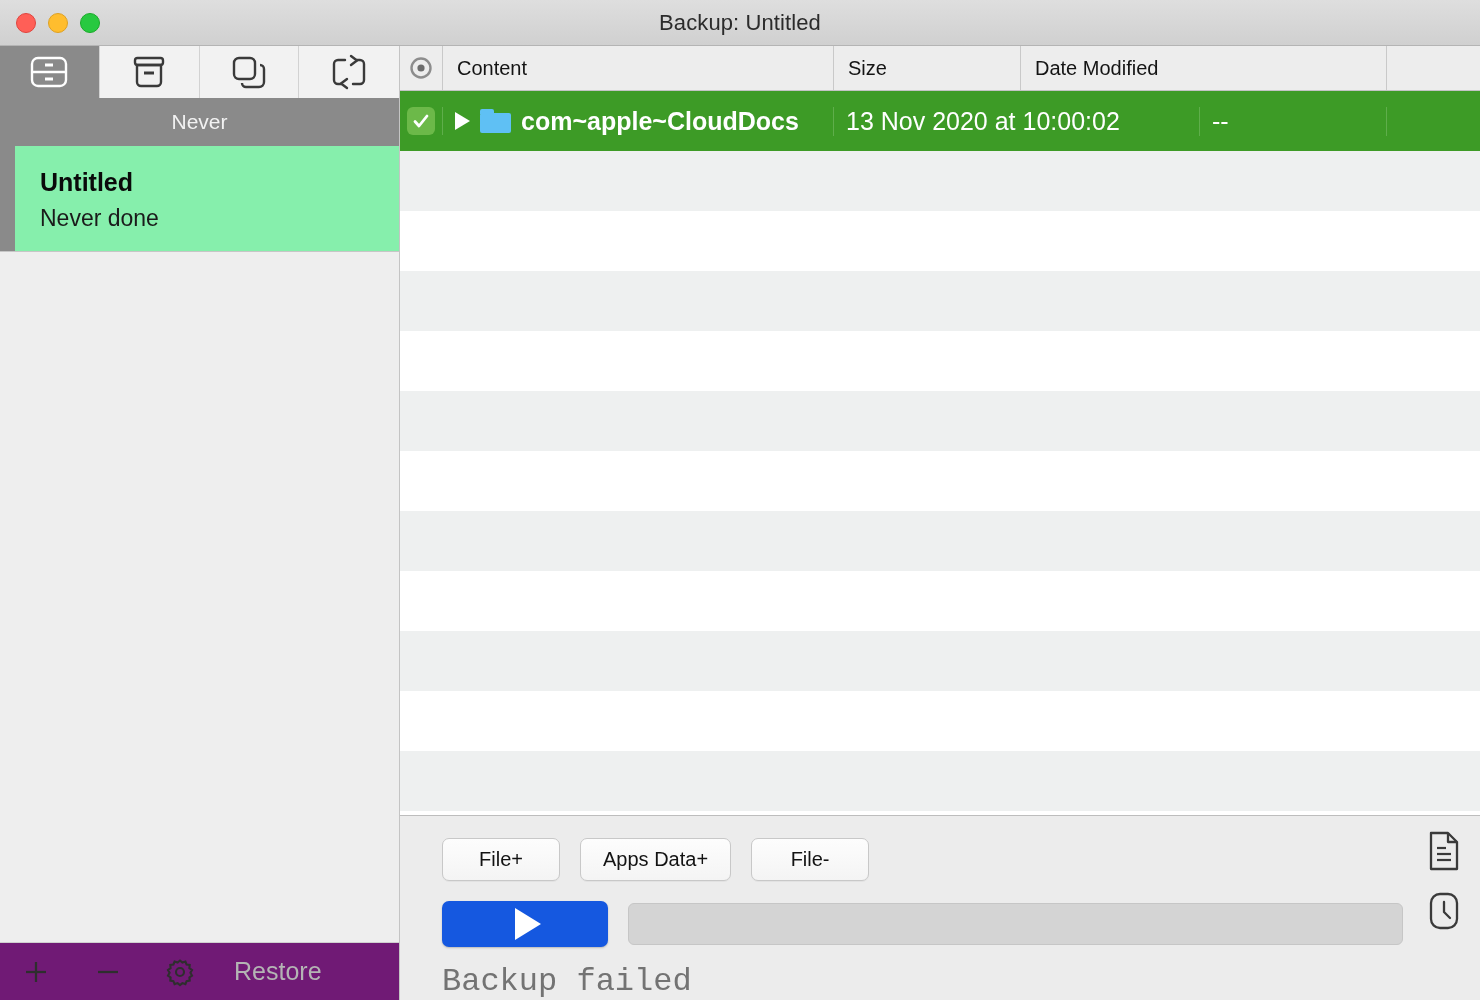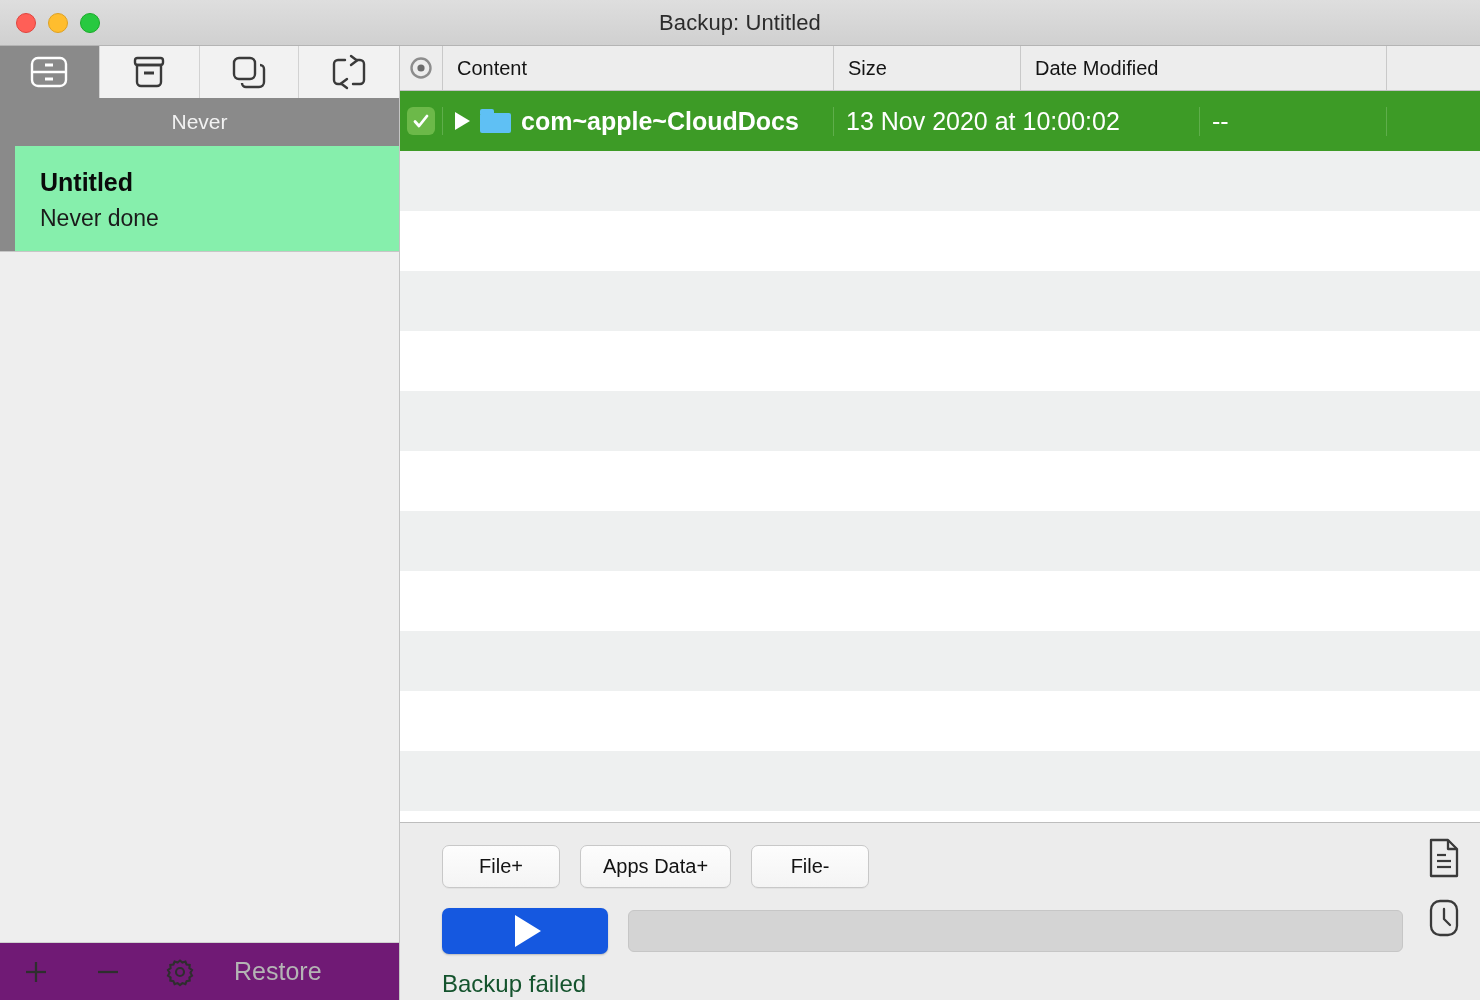--- a/index.html
+++ b/index.html
@@ -126,21 +126,21 @@
     box-shadow: 0 1px 0 rgba(0,0,0,0.04);
   }
   .runrow { display: flex; align-items: center; gap: 20px; padding: 20px 0 0 42px; }
   .playbtn {
     width: 166px; height: 46px; background: #1558e0; border-radius: 7px;
     display: flex; align-items: center; justify-content: center; cursor: default;
     box-shadow: 0 1px 2px rgba(0,0,0,0.22);
   }
   .playbtn .ptri { width: 0; height: 0; border-left: 26px solid #fff; border-top: 16px solid transparent; border-bottom: 16px solid transparent; margin-left: 6px; }
   .progress { flex: 1 1 auto; height: 42px; background: #d4d4d4; border: 1px solid #c6c6c6; border-radius: 6px; margin-right: 22px; max-width: 775px; }
-  .status { font-size: 24px; color: #14532d; padding: 16px 0 0 42px; }
+  .status { font-size: 32px; color: #737373; padding: 16px 0 0 42px; font-family: Liberation Mono, monospace; }
 
   .righticons { position: absolute; right: 18px; top: 14px; display: flex; flex-direction: column; gap: 14px; align-items: center; }
   .ricon { cursor: default; }
 </style>
 </head>
 <body>
 
 <div class="window">
 
   <div class="titlebar">

